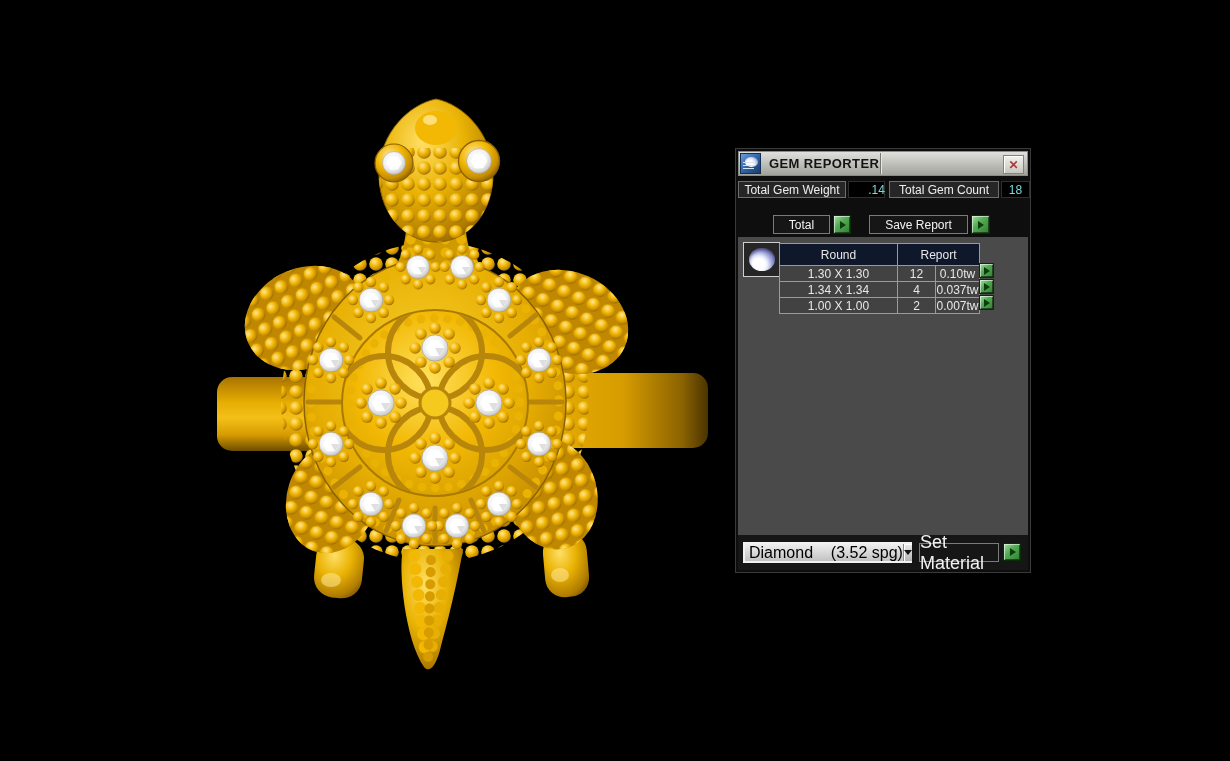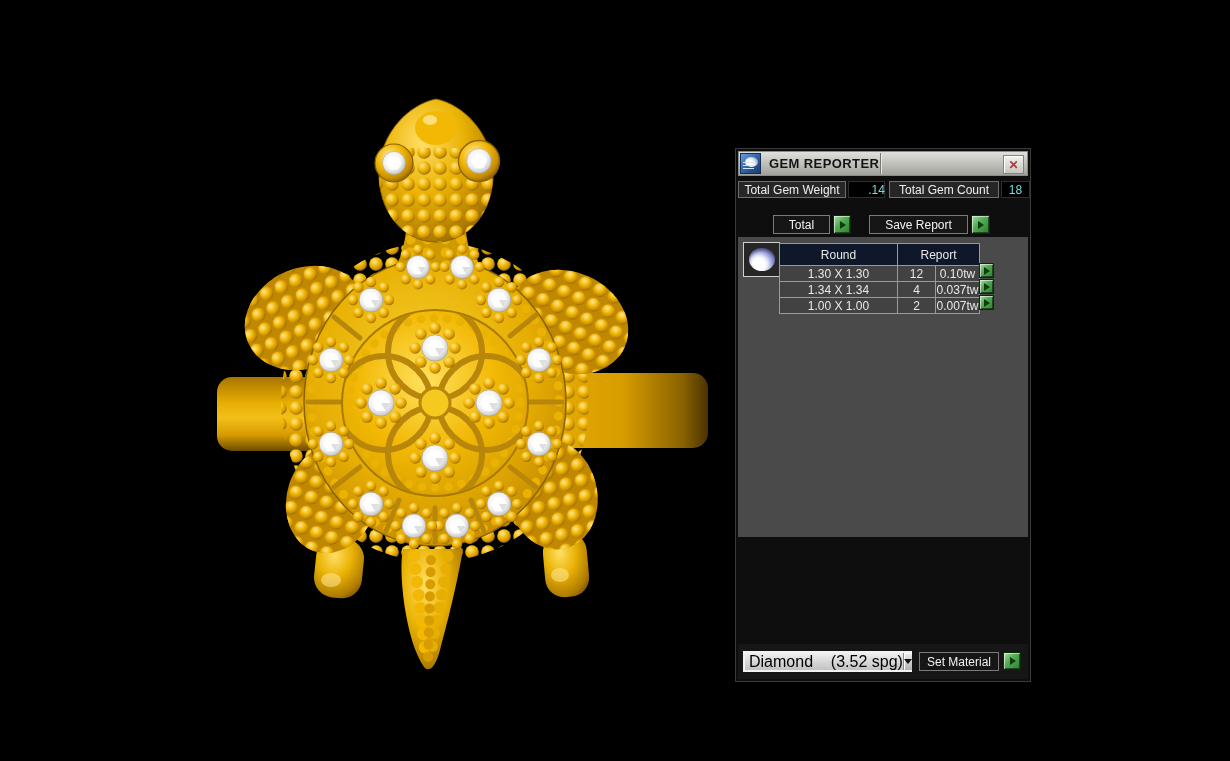--- a/index.html
+++ b/index.html
@@ -1,21 +1,21 @@
 <!DOCTYPE html>
 <html><head>
 <meta charset="utf-8">
 <style>
   html,body{margin:0;padding:0;background:#000;width:1230px;height:761px;overflow:hidden;
     font-family:"Liberation Sans", sans-serif;}
   .stage{position:relative;width:1230px;height:761px;background:#000;}
   svg.scene{position:absolute;left:0;top:0;}
 
   
-  .dialog{position:absolute;left:735px;top:148px;width:296px;height:534px;
+  .dialog{position:absolute;left:735px;top:148px;width:296px;height:425px;
     background:#0e0e0e;border:1px solid #3a3a3a;box-sizing:border-box;font-size:12px;}
   .titlebar{position:absolute;left:2px;top:2px;right:2px;height:25px;
     background:linear-gradient(#e0e0dc,#a2a29c);border:1px solid #8a8a86;
     box-sizing:border-box;display:flex;align-items:center;}
   .title-icon{position:relative;width:21px;height:21px;margin-left:1px;
     background:linear-gradient(135deg,#6f9bd8 0%,#2d5florid 100%);
     background:linear-gradient(135deg,#6f9bd8 0%,#2d5f9e 55%,#1c3c6a 100%);
     border:1px solid #14305a;box-sizing:border-box;}
   .title-icon .gem{position:absolute;right:2px;top:3px;width:13px;height:10px;border-radius:50%;
     background:radial-gradient(circle at 35% 70%, #ffffff 0 30%, #dfe6f4 50%, #93a7cf 80%, #6b7fae 100%);}
@@ -325,20 +325,20 @@
     <div class="green-btn row-btn" style="left:241px;top:58px;">
           <div class="tri"></div>
         </div>
   </div>
 
   <div class="footer">
     <div class="dropdown">
       <span class="txt">Diamond    (3.52 spg)</span>
       <div class="dd-btn"><div class="down"></div></div>
     </div>
-    <div class="cmd-box" style="left:181px;top:8px;width:80px;font-size:12px;">Set Material</div>
+    <div class="cmd-box" style="left:181px;top:8px;width:80px;font-size:18px;">Set Material</div>
     <div class="green-btn" style="position:absolute;left:265px;top:8px;width:18px;height:18px;">
           <div class="tri"></div>
         </div>
   </div>
 </div>
 
 </div>
 
 </body></html>

